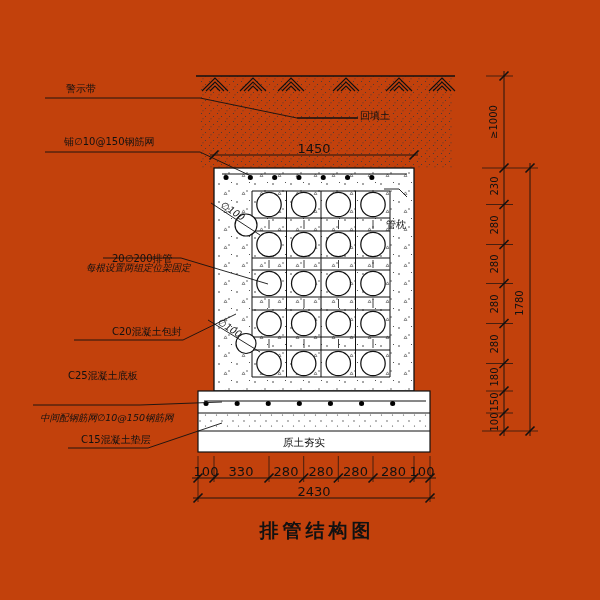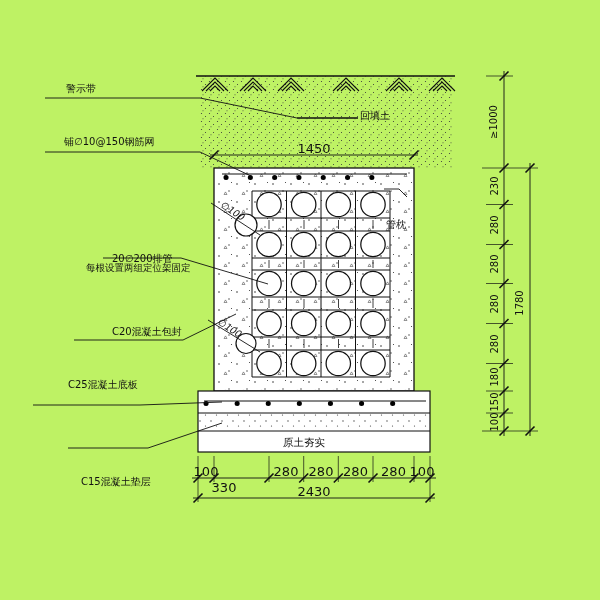--- a/index.html
+++ b/index.html
@@ -1,20 +1,20 @@
 <!DOCTYPE html>
 <html><head>
 <meta charset="utf-8">
 <style>
   html,body{margin:0;padding:0;background:#fff;}
-  .canvas{position:relative;width:600px;height:600px;background:#bef264;overflow:hidden;
+  .canvas{position:relative;width:600px;height:600px;background:#c2410c;overflow:hidden;
           font-family:"DejaVu Sans","Liberation Sans",sans-serif;color:#1a1a1a;}
   svg{position:absolute;left:0;top:0;}
   .t{position:absolute;white-space:nowrap;font-size:10px;line-height:12px;color:#111;}
-  .t-sm{font-size:9.5px;}
+  .t-sm{font-size:9.5px;font-style:italic;}
   .hlab{position:absolute;white-space:nowrap;font-size:13px;transform:translateX(-50%);color:#111;}
   .vlab{position:absolute;white-space:nowrap;font-size:10px;transform:translate(-50%,-50%) rotate(-90deg);color:#111;}
   .rot{position:absolute;white-space:nowrap;font-size:9.5px;font-style:italic;transform:translate(-50%,-50%) rotate(33deg);color:#111;}
   .title{position:absolute;white-space:nowrap;font-size:19px;font-weight:bold;letter-spacing:4px;
          transform:translateX(-50%);color:#111;}
   .soil{position:absolute;white-space:nowrap;font-size:10.5px;transform:translateX(-50%);color:#111;}
 </style>
 </head>
 <body>
 
@@ -225,41 +225,43 @@
   <div class="t" style="left:360px;top:98px;margin-top:12px;">回填土</div>
   <div class="t" style="left:386px;top:175px;margin-top:44px;">管枕</div>
 
   <div class="t" style="left:112px;top:253px;">20∅200排管</div>
   <div class="t t-sm" style="left:86px;top:262px;">每根设置两组定位架固定</div>
   <div class="t" style="left:96px;top:326px;margin-left:16px;">C20混凝土包封</div>
 
   <div class="rot" style="left:233px;top:211px;">∅100</div>
   <div class="rot" style="left:230px;top:328px;">∅100</div>
 
-  <div class="t" style="left:68px;top:379px;">C25混凝土底板</div>
-  <div class="t" style="left:81px;top:434px;margin-top:42px;">C15混凝土垫层</div>
+  <div class="t" style="left:68px;top:370px;">C25混凝土底板</div>
+  <div class="t t-sm" style="left:40px;top:412px;">中间配钢筋网∅10@150钢筋网</div>
+  <div class="t" style="left:81px;top:434px;">C15混凝土垫层</div>
 
   <div class="soil" style="left:304px;top:436px;">原土夯实</div>
 
   <div class="hlab" style="left:314px;top:141px;">1450</div>
 
   <div class="hlab" style="left:206px;top:464px;">100</div>
-  <div class="hlab" style="left:224px;top:464px;margin-top:16px;">330</div>
+  <div class="hlab" style="left:241px;top:464px;">330</div>
   <div class="hlab" style="left:286px;top:464px;">280</div>
   <div class="hlab" style="left:321px;top:464px;">280</div>
   <div class="hlab" style="left:355.5px;top:464px;">280</div>
   <div class="hlab" style="left:393.5px;top:464px;">280</div>
   <div class="hlab" style="left:422px;top:464px;">100</div>
   <div class="hlab" style="left:314px;top:484px;">2430</div>
 
   <div class="vlab" style="left:493px;top:122px;">≥1000</div>
   <div class="vlab" style="left:494px;top:186px;">230</div>
   <div class="vlab" style="left:494px;top:224.5px;">280</div>
   <div class="vlab" style="left:494px;top:264px;">280</div>
   <div class="vlab" style="left:494px;top:303.5px;">280</div>
   <div class="vlab" style="left:494px;top:343.5px;">280</div>
   <div class="vlab" style="left:494px;top:377px;">180</div>
   <div class="vlab" style="left:494px;top:402px;">150</div>
   <div class="vlab" style="left:494px;top:422px;">100</div>
   <div class="vlab" style="left:519px;top:303px;">1780</div>
 
+  <div class="title" style="left:317px;top:518px;">排管结构图</div>
 
 </div>
 
 </body></html>

